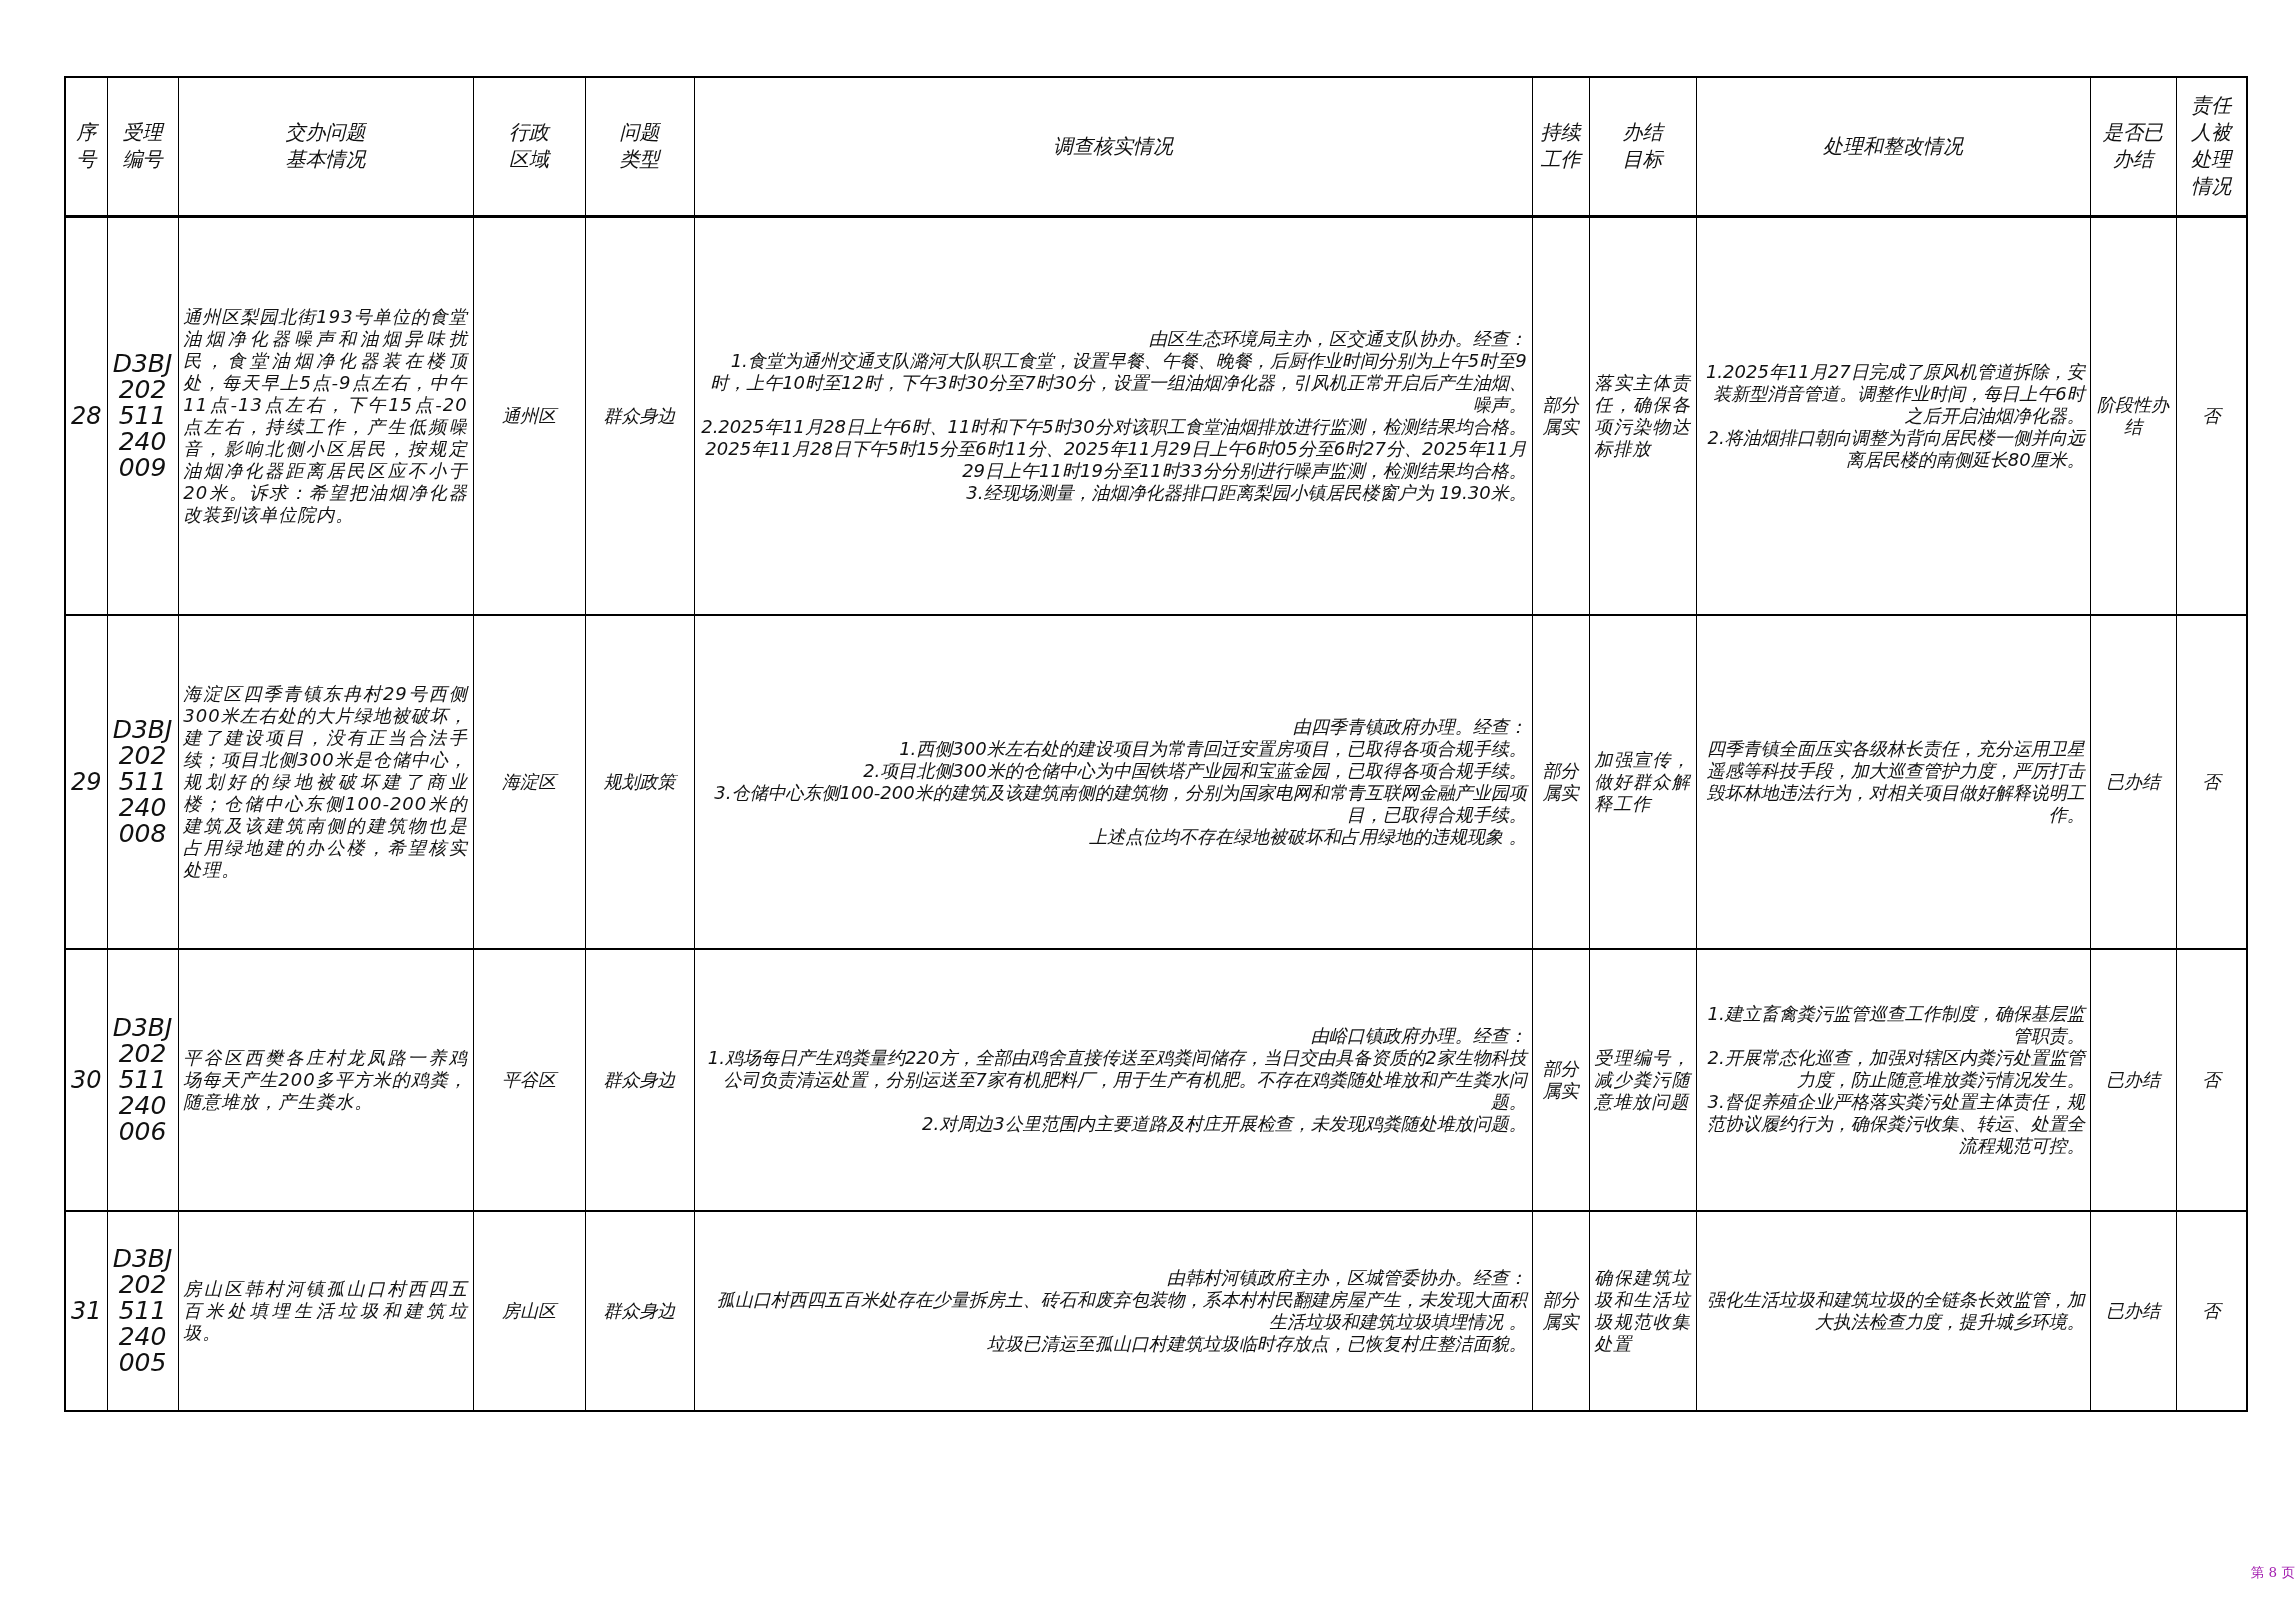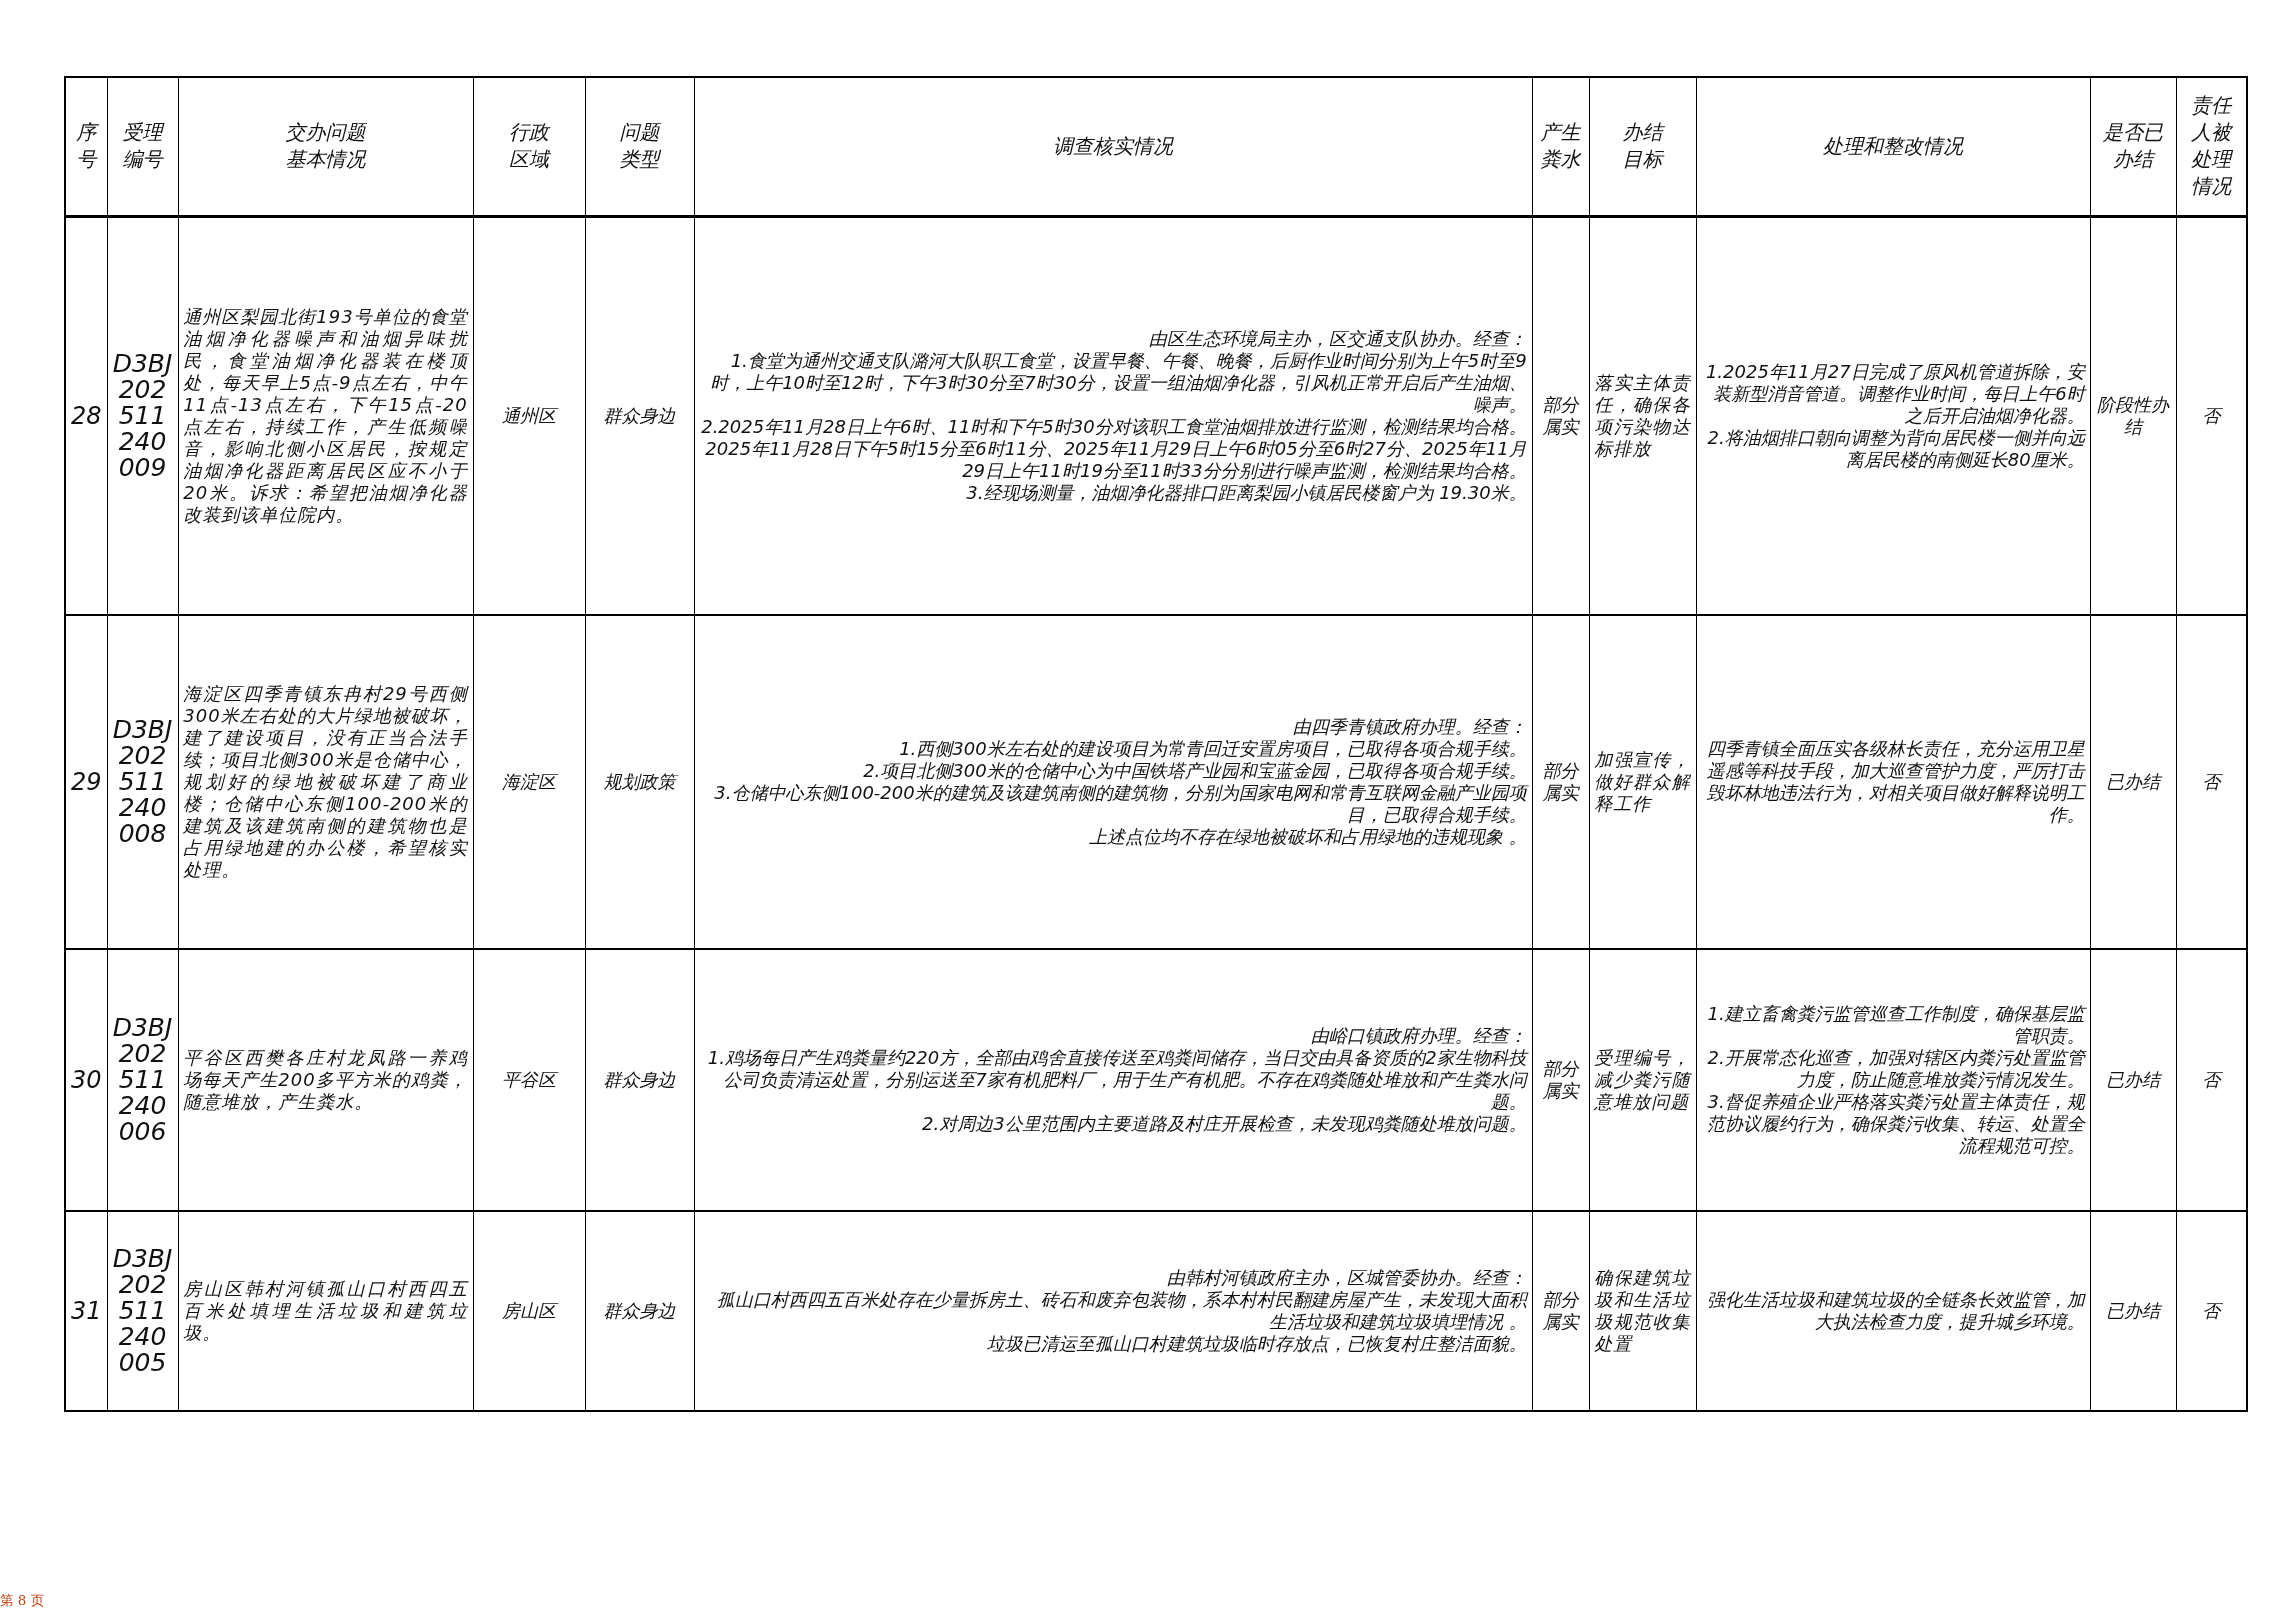--- a/index.html
+++ b/index.html
@@ -19,22 +19,22 @@
   table.doc thead tr { border-bottom: 3.9px solid #000; }
   table.doc tbody tr { border-bottom: 2.9px solid #000; }
   th { font-size: 20px; line-height: 27px; text-align: center; }
   td { font-size: 18px; line-height: 22px; }
   .c { text-align: center; }
   .num { font-size: 24px; }
   .code { font-size: 25px; line-height: 26px; word-break: break-all; text-align: center; }
   .para { white-space: pre-wrap; text-align: right; }
   .just { text-align: justify; letter-spacing: 1px; }
   .footer {
-    position: absolute; top: 1564px; left: 0; width: 2295px; text-align: left;
-    font-family: "DejaVu Serif", "Liberation Serif", serif; font-size: 13.5px; color: #c2410c; margin-top: 28px;
+    position: absolute; top: 1564px; left: 0; width: 2295px; text-align: right;
+    font-family: "DejaVu Serif", "Liberation Serif", serif; font-size: 13.5px; color: #a21caf;
   }
 </style>
 </head>
 <body>
 
 <table class="doc">
   <colgroup>
     <col style="width:42px">
     <col style="width:71px">
     <col style="width:295px">
@@ -48,21 +48,21 @@
     <col style="width:71px">
   </colgroup>
   <thead>
     <tr style="height:139px">
       <th><span style="display:inline-block;width:21px;">序号</span></th>
       <th><span style="display:inline-block;width:42px;">受理编号</span></th>
       <th><span style="display:inline-block;width:85px;">交办问题基本情况</span></th>
       <th><span style="display:inline-block;width:42px;">行政区域</span></th>
       <th><span style="display:inline-block;width:42px;">问题类型</span></th>
       <th><span>调查核实情况</span></th>
-      <th><span style="display:inline-block;width:42px;">产生粪水</span></th>
+      <th><span style="display:inline-block;width:42px;">持续工作</span></th>
       <th><span style="display:inline-block;width:42px;">办结目标</span></th>
       <th><span>处理和整改情况</span></th>
       <th><span style="display:inline-block;width:64px;">是否已办结</span></th>
       <th><span style="display:inline-block;width:42px;">责任人被处理情况</span></th>
     </tr>
   </thead>
   <tbody>
     <tr style="height:399px">
       <td class="c num">28</td>
       <td class="code">D3BJ202511240009</td>

